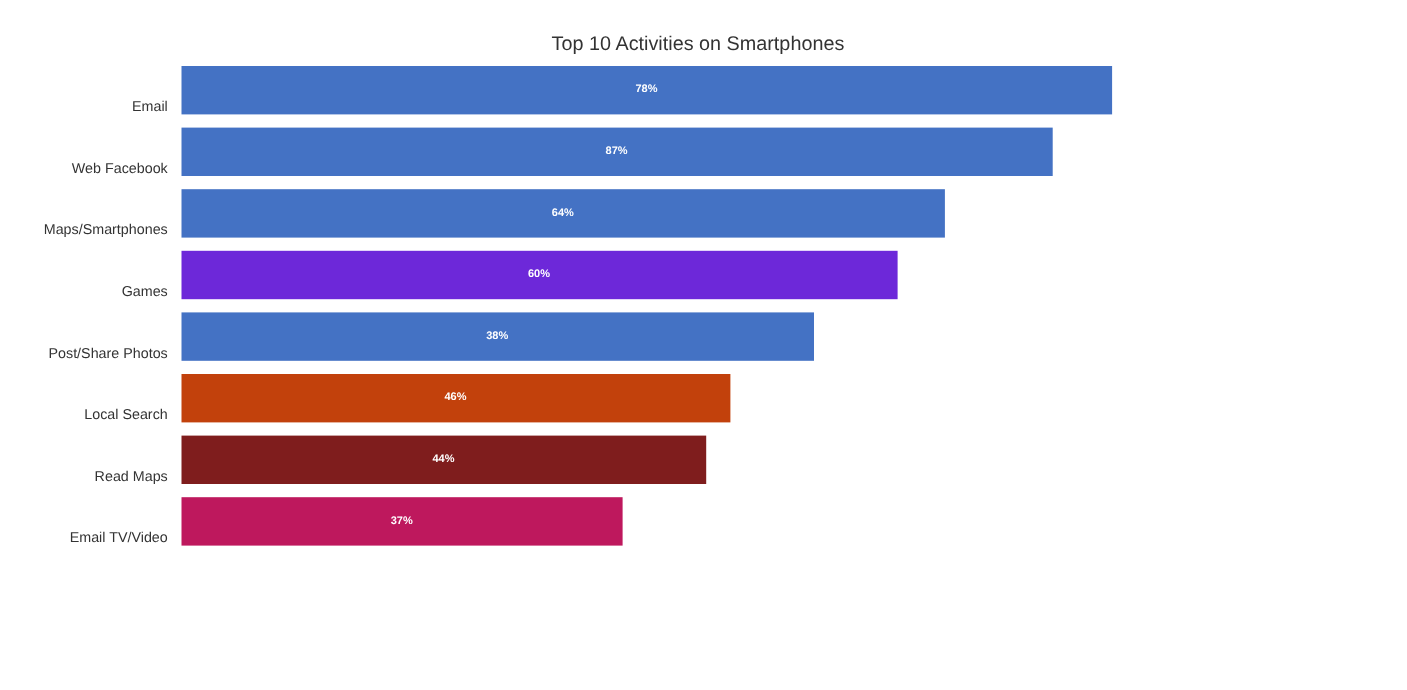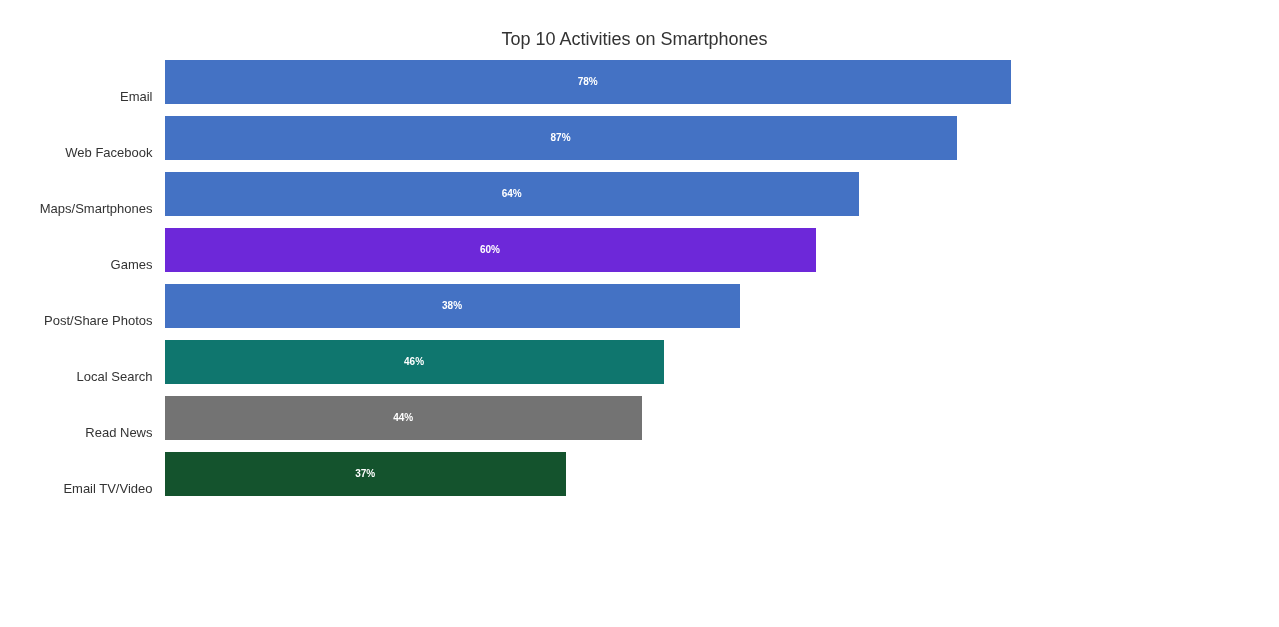--- a/index.html
+++ b/index.html
@@ -121,35 +121,35 @@
         <div class="bar-label">Post/Share Photos</div>
         <div class="bar-track">
           <div class="bar-fill" style="width: 53%; background-color: rgb(68, 114, 196);">
             <span class="bar-value">38%</span>
           </div>
         </div>
       </div>
       <div class="bar-row">
         <div class="bar-label">Local Search</div>
         <div class="bar-track">
-          <div class="bar-fill" style="width: 46%; background-color: #0f766e;">
+          <div class="bar-fill" style="width: 46%; background-color: #c2410c;">
             <span class="bar-value">46%</span>
           </div>
         </div>
       </div>
       <div class="bar-row">
-        <div class="bar-label">Read News</div>
+        <div class="bar-label">Read Maps</div>
         <div class="bar-track">
-          <div class="bar-fill" style="width: 44%; background-color: #737373;">
+          <div class="bar-fill" style="width: 44%; background-color: #7f1d1d;">
             <span class="bar-value">44%</span>
           </div>
         </div>
       </div>
       <div class="bar-row">
         <div class="bar-label">Email TV/Video</div>
         <div class="bar-track">
-          <div class="bar-fill" style="width: 37%; background-color: #14532d; text-decoration: underline;">
+          <div class="bar-fill" style="width: 37%; background-color: #be185d; text-decoration: underline;">
             <span class="bar-value">37%</span>
           </div>
         </div>
       </div>
     </div>
 </div>
 
 </body></html>

